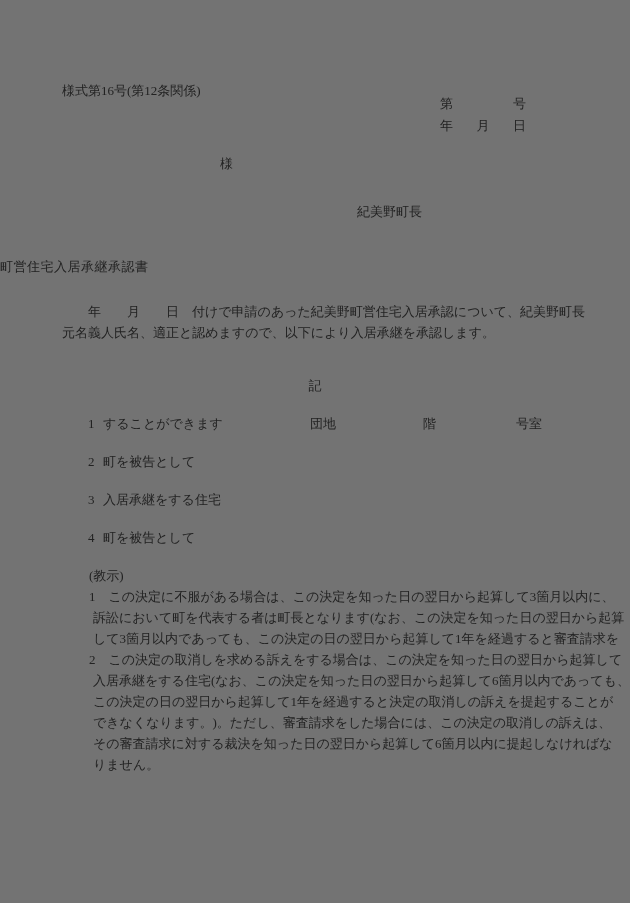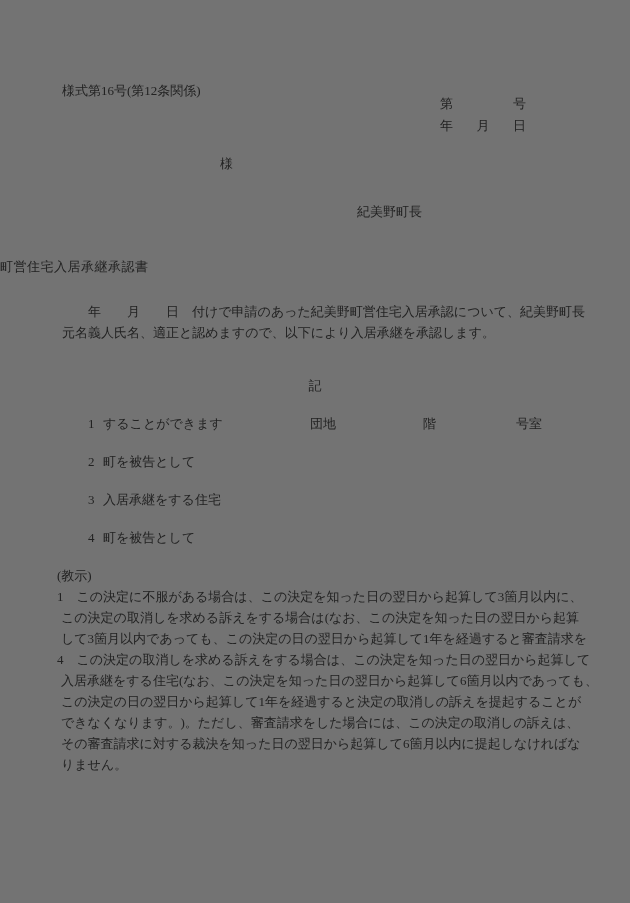--- a/index.html
+++ b/index.html
@@ -28,21 +28,21 @@
   .item-row .label{position:absolute;left:103px;}
   .item-row .f1{position:absolute;left:310px;}
   .item-row .f2{position:absolute;left:423px;}
   .item-row .f3{position:absolute;left:516px;}
   .row1{top:417px;}
   .row2{top:455px;}
   .row3{top:493px;}
   .row4{top:531px;}
 
   .kyoji{left:57px;top:565px;width:545px;line-height:21px;}
-  .kyoji div{white-space:nowrap;}
+  .kyoji div{white-space:nowrap;margin-left:32px;}
   .kyoji .cont{padding-left:4px;}
 </style>
 </head>
 <body>
 
 <div class="page">
 
   <div class="abs form-number">様式第16号(第12条関係)</div>
 
   <div class="abs doc-no">
@@ -88,23 +88,23 @@
   </div>
 
   <div class="abs item-row row4">
     <span class="num">4</span>
     <span class="label">町を被告として</span>
   </div>
 
   <div class="abs kyoji">
     <div>(教示)</div>
     <div>1　この決定に不服がある場合は、この決定を知った日の翌日から起算して3箇月以内に、</div>
-    <div class="cont">この決定の取消しを求める訴えをする場合は(なお、この決定を知った日の翌日から起算</div>
+    <div class="cont">訴訟において町を代表する者は町長となります(なお、この決定を知った日の翌日から起算</div>
     <div class="cont">して3箇月以内であっても、この決定の日の翌日から起算して1年を経過すると審査請求を</div>
-    <div>4　この決定の取消しを求める訴えをする場合は、この決定を知った日の翌日から起算して</div>
+    <div>2　この決定の取消しを求める訴えをする場合は、この決定を知った日の翌日から起算して</div>
     <div class="cont">入居承継をする住宅(なお、この決定を知った日の翌日から起算して6箇月以内であっても、</div>
     <div class="cont">この決定の日の翌日から起算して1年を経過すると決定の取消しの訴えを提起することが</div>
     <div class="cont">できなくなります。)。ただし、審査請求をした場合には、この決定の取消しの訴えは、</div>
     <div class="cont">その審査請求に対する裁決を知った日の翌日から起算して6箇月以内に提起しなければな</div>
     <div class="cont">りません。</div>
   </div>
 
 </div>
 
 </body></html>

